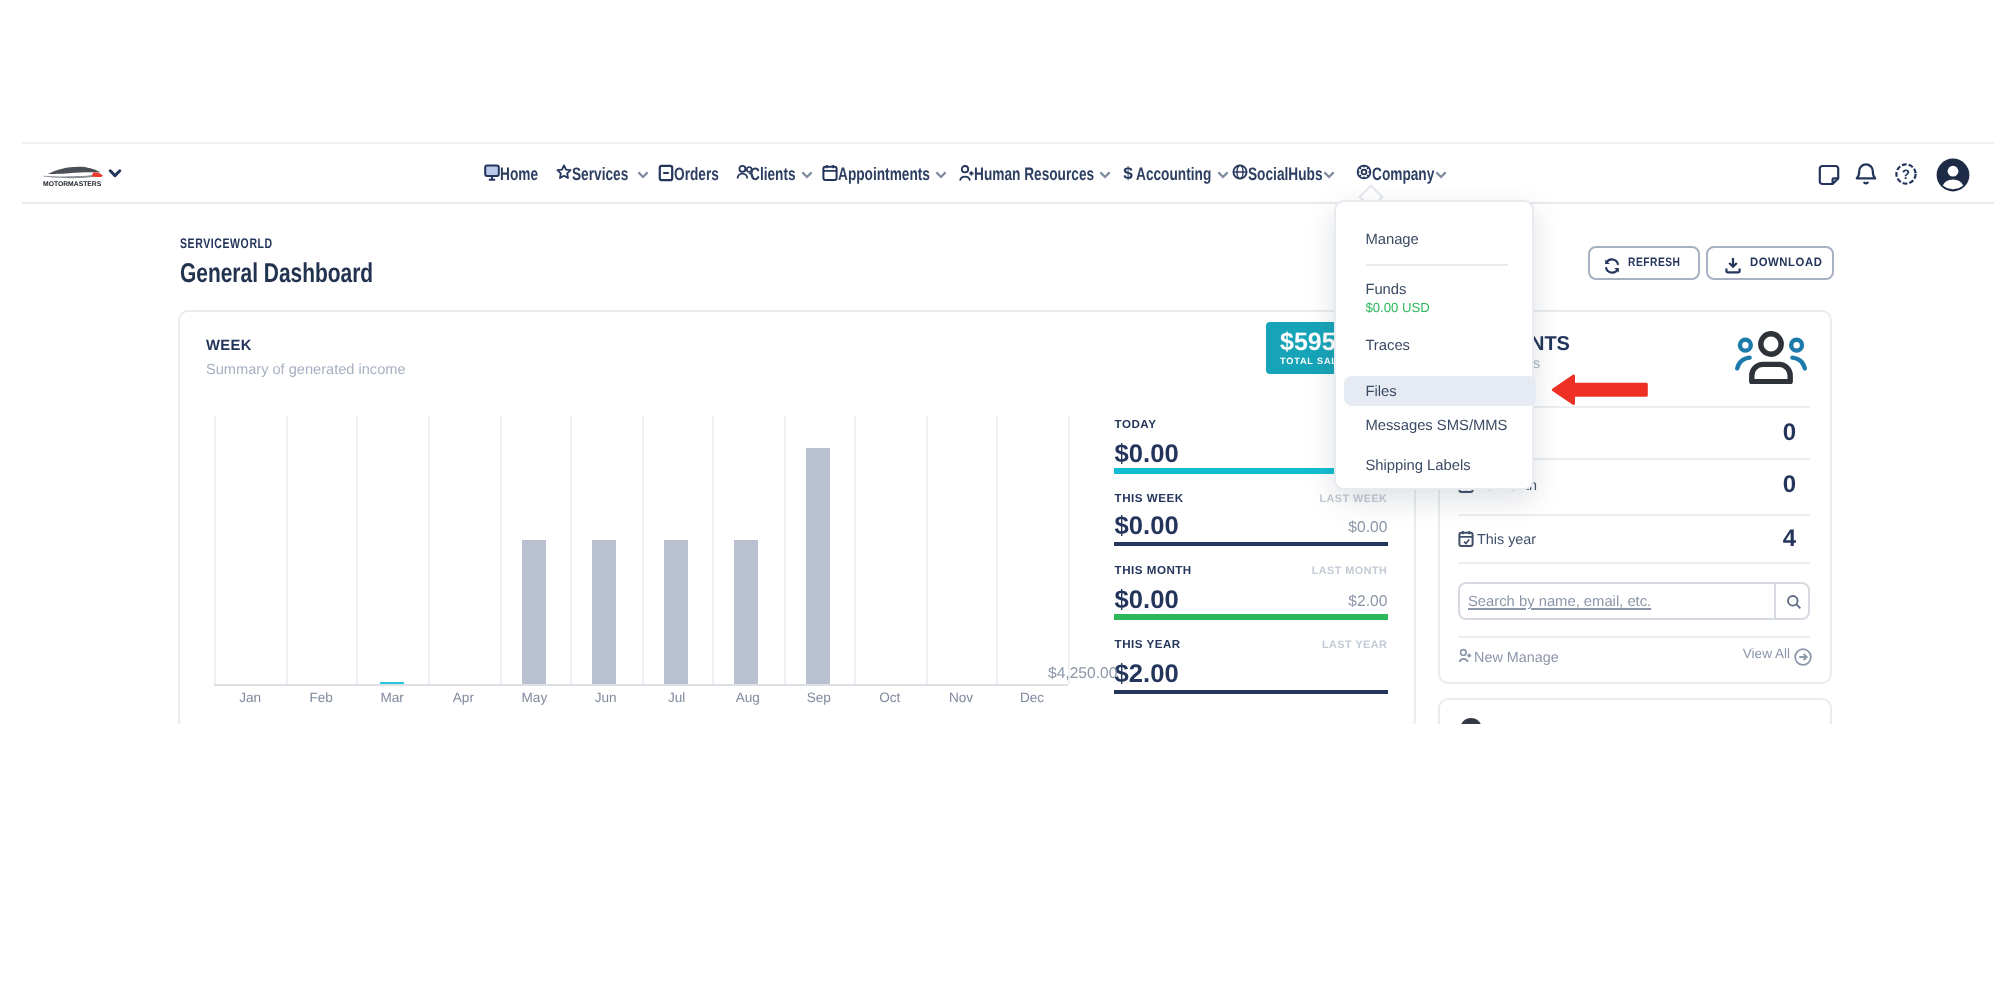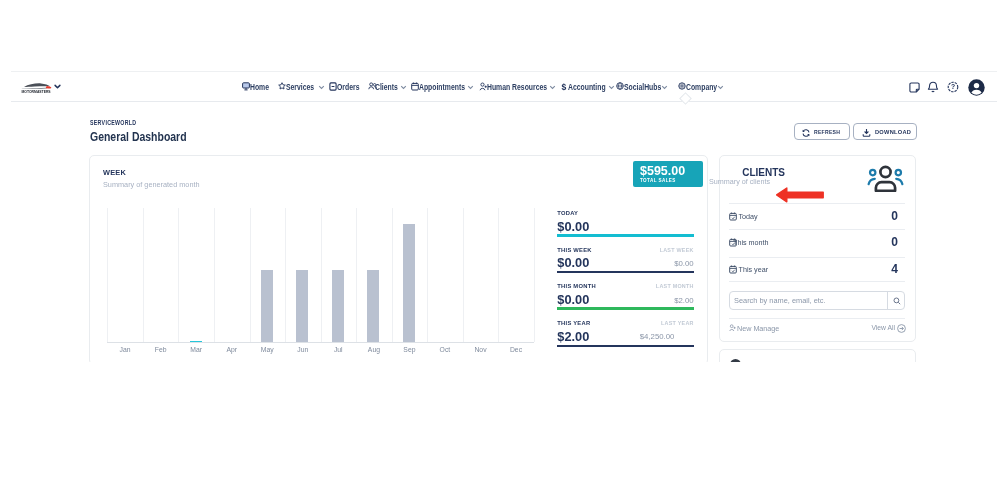--- a/index.html
+++ b/index.html
@@ -129,21 +129,21 @@
   <div class="abs" style="left:853px; top:123px; width:63.5px; height:16.5px; border:1px solid #a7b1c2; border-radius:4px; background:#fff;">
     <svg class="abs" style="left:8px; top:4px;" width="9" height="9" viewBox="0 0 9 9">
         <path d="M4.5 1 v4.2 M2.6 3.5 l1.9 1.9 l1.9 -1.9" fill="none" stroke="#24355c" stroke-width="1.1"></path>
         <path d="M1.2 6.2 v1.2 a0.8 0.8 0 0 0 .8 .8 h5 a0.8 0.8 0 0 0 .8 -.8 v-1.2" fill="none" stroke="#24355c" stroke-width="1.1"></path>
       </svg>
     <div class="abs" style="left:20.7px; top:5.2px; font-size:6.1px; font-weight:bold; letter-spacing:0.3px; color:#24355c; line-height:1; transform:scaleX(0.93); transform-origin:left;">DOWNLOAD</div>
   </div>
 
   <div class="abs" style="left:89px; top:155px; width:618.5px; height:210px; border:1px solid #e9ecef; border-radius:5px; background:#fff;"></div>
   <div class="abs" style="left:103px; top:167.5px; font-size:7.4px; font-weight:bold; letter-spacing:0.2px; color:#24355c;">WEEK</div>
-  <div class="abs" style="left:103px; top:180px; font-size:7.3px; color:#a7b1c2;">Summary of generated month</div>
+  <div class="abs" style="left:103px; top:180px; font-size:7.3px; color:#a7b1c2;">Summary of generated income</div>
 
   <div class="abs" style="left:633px; top:160.5px; width:70px; height:26.5px; background:#17a4b8; border-radius:2px; overflow:hidden;">
     <div class="abs" style="left:7px; top:3.5px; font-size:12.5px; font-weight:bold; color:#fff;">$595.00</div>
     <div class="abs" style="left:7px; top:17.5px; font-size:4.6px; font-weight:bold; letter-spacing:0.4px; color:#fff;">TOTAL SALES</div>
   </div>
 
   <div id="chart">
       <div class="abs" style="left:107.3px; top:208.3px; width:1px; height:134px; background:#eef0f3;"></div>
       <div class="abs" style="left:142.8px; top:208.3px; width:1px; height:134px; background:#eef0f3;"></div>
       <div class="abs" style="left:178.4px; top:208.3px; width:1px; height:134px; background:#eef0f3;"></div>
@@ -188,21 +188,21 @@
       <div class="abs" style="left:557.3px; top:259.5px; width:136.4px; text-align:right; font-size:7.8px; color:#8b96a8; line-height:1;">$0.00</div>
       <div class="abs" style="left:557.3px; top:270.7px; width:136.4px; height:2.3px; background:#24355c;"></div>
       <div class="abs" style="left:557.3px; top:284.4px; font-size:5.8px; font-weight:bold; letter-spacing:0.25px; color:#24355c; line-height:1;">THIS MONTH</div>
       <div class="abs" style="left:557.3px; top:295.4px; font-size:12.8px; font-weight:bold; color:#24355c; line-height:0.75; transform:scaleX(1.0); transform-origin:left;">$0.00</div>
       <div class="abs" style="left:557.3px; top:284.4px; width:136.4px; text-align:right; font-size:5.4px; font-weight:bold; letter-spacing:0.25px; color:#c2cad5; line-height:1;">LAST MONTH</div>
       <div class="abs" style="left:557.3px; top:296.6px; width:136.4px; text-align:right; font-size:7.8px; color:#8b96a8; line-height:1;">$2.00</div>
       <div class="abs" style="left:557.3px; top:307.3px; width:136.4px; height:2.3px; background:#2eb85c;"></div>
       <div class="abs" style="left:557.3px; top:320.7px; font-size:5.8px; font-weight:bold; letter-spacing:0.25px; color:#24355c; line-height:1;">THIS YEAR</div>
       <div class="abs" style="left:557.3px; top:331.9px; font-size:12.8px; font-weight:bold; color:#24355c; line-height:0.75; transform:scaleX(1.0); transform-origin:left;">$2.00</div>
       <div class="abs" style="left:557.3px; top:320.7px; width:136.4px; text-align:right; font-size:5.4px; font-weight:bold; letter-spacing:0.25px; color:#c2cad5; line-height:1;">LAST YEAR</div>
-      <div class="abs" style="left:538px; top:333.1px; width:136.4px; text-align:right; font-size:7.8px; color:#8b96a8; line-height:1;">$4,250.00</div>
+      <div class="abs" style="left:524px; top:333.1px; width:136.4px; font-size:7.8px; color:#8b96a8; line-height:1;">$4,250.00</div>
       <div class="abs" style="left:557.3px; top:345.2px; width:136.4px; height:2.3px; background:#24355c;"></div>
     </div>
 
   <div class="abs" style="left:718.9px; top:155px; width:197.3px; height:186.5px; border:1px solid #e9ecef; border-radius:5px; background:#fff;"></div>
   <div class="abs" style="left:742.2px; top:167.5px; font-size:10px; font-weight:bold; letter-spacing:0px; color:#24355c; line-height:1;">CLIENTS</div>
   <div class="abs" style="left:709px; top:177.8px; font-size:7.2px; color:#a7b1c2; line-height:1;">Summary of clients</div>
 
   <svg class="abs" style="left:867px; top:164.5px;" width="37" height="27" viewBox="0 0 37 27">
     <g fill="none">
       <circle cx="5.7" cy="7.6" r="2.7" stroke="#1d7bab" stroke-width="2.2"></circle>
@@ -237,21 +237,21 @@
       <svg class="abs" style="left:729.3px; top:264.8px;" width="8" height="9" viewBox="0 0 8 9">
         <rect x="0.7" y="1.4" width="6.6" height="6.6" rx="1" fill="none" stroke="#3f4f68" stroke-width="1"></rect>
         <path d="M2.4 .5 v1.6 M5.6 .5 v1.6 M.9 3.4 h6.2" stroke="#3f4f68" stroke-width="0.9"></path>
         <path d="M3 5.8 l1 1 l1.6 -2" fill="none" stroke="#3f4f68" stroke-width="0.8"></path>
       </svg>
       <div class="abs" style="left:738.5px; top:265.8px; font-size:7.2px; color:#3f4f68; line-height:1;">This year</div>
       <div class="abs" style="left:820px; top:264.5px; width:78px; text-align:right; font-size:12px; font-weight:bold; color:#24355c; line-height:0.78;">4</div>
     </div>
 
   <div class="abs" style="left:728.8px; top:290.5px; width:175.8px; height:19.8px; border:1px solid #d6dbe2; border-radius:4px; background:#fff;"></div>
-  <div class="abs" style="left:734px; top:297px; font-size:7.4px; color:#8b97a9; line-height:1;">Search by name, email, etc.</div>
+  <div class="abs" style="left:734px; top:297px; font-size:7.4px; color:#8b97a9; line-height:1;text-decoration:underline;">Search by name, email, etc.</div>
   <div class="abs" style="left:887px; top:291.5px; width:1px; height:17.8px; background:#d6dbe2;"></div>
   <svg class="abs" style="left:893px; top:296.8px;" width="8" height="8" viewBox="0 0 8 8">
     <circle cx="3.4" cy="3.4" r="2.4" fill="none" stroke="#5b6880" stroke-width="0.9"></circle>
     <path d="M5.3 5.3 L7.2 7.2" stroke="#5b6880" stroke-width="0.9"></path>
   </svg>
 
   <svg class="abs" style="left:729.2px; top:324.4px;" width="7" height="8" viewBox="0 0 7 8">
     <circle cx="2.7" cy="2.2" r="1.4" fill="none" stroke="#8b97a9" stroke-width="0.8"></circle>
     <path d="M0.7 7 a2.2 2.2 0 0 1 4.2 0" fill="none" stroke="#8b97a9" stroke-width="0.8"></path>
     <path d="M5.6 2.8 v2 M4.6 3.8 h2" stroke="#8b97a9" stroke-width="0.8"></path>
@@ -260,20 +260,31 @@
   <div class="abs" style="left:871.4px; top:325px; font-size:6.8px; color:#8b97a9; line-height:1;">View All</div>
   <svg class="abs" style="left:897px; top:324px;" width="9" height="9" viewBox="0 0 9 9">
     <circle cx="4.5" cy="4.5" r="3.9" fill="none" stroke="#8b97a9" stroke-width="0.9"></circle>
     <path d="M2.6 4.5 h3.6 M4.8 2.9 l1.6 1.6 l-1.6 1.6" fill="none" stroke="#8b97a9" stroke-width="0.9"></path>
   </svg>
 
   <div class="abs" style="left:718.9px; top:349.2px; width:197.3px; height:30px; border:1px solid #e9ecef; border-radius:5px; background:#fff;"></div>
   <div class="abs" style="left:729.5px; top:358.5px; width:11px; height:11px; border-radius:5.5px 5.5px 0 0; background:#333a45;"></div>
 
   <div class="abs" style="left:681px; top:94.2px; width:9px; height:9px; background:#fff; border:1px solid #e4e8ec; transform:rotate(45deg); z-index:9;"></div>
+  <div class="abs" id="dropdown" style="left:667.2px; top:100.2px; width:100px; height:144.6px; background:#fff; border:1px solid #e7eaee; border-radius:5px; box-shadow:0 5px 14px rgba(50,60,80,0.16); z-index:10;">
+    <div class="abs" style="left:14.5px; top:14.8px; font-size:7.4px; color:#3b4a63; line-height:1;">Manage</div>
+    <div class="abs" style="left:14.5px; top:30.8px; width:71px; height:1px; background:#e7eaee;"></div>
+    <div class="abs" style="left:14.5px; top:40px; font-size:7.4px; color:#3b4a63; line-height:1;">Funds</div>
+    <div class="abs" style="left:14.5px; top:50.4px; font-size:6.6px; color:#2eb85c; line-height:1;">$0.00 USD</div>
+    <div class="abs" style="left:14.5px; top:68px; font-size:7.4px; color:#3b4a63; line-height:1;">Traces</div>
+    <div class="abs" style="left:3.8px; top:86.7px; width:96px; height:15.5px; background:#e6eaf2; border-radius:4px;"></div>
+    <div class="abs" style="left:14.5px; top:90.6px; font-size:7.4px; color:#3b4a63; line-height:1;">Files</div>
+    <div class="abs" style="left:14.5px; top:107.6px; font-size:7.4px; color:#3b4a63; line-height:1;">Messages SMS/MMS</div>
+    <div class="abs" style="left:14.5px; top:127.4px; font-size:7.4px; color:#3b4a63; line-height:1;">Shipping Labels</div>
+  </div>
 
   <svg class="abs" style="left:774.5px; top:186px; z-index:12;" width="51" height="18" viewBox="0 0 51 18">
     <path d="M1.6 8.9 L11.8 2.0 L11.8 6.1 L48.2 6.1 L48.2 11.7 L11.8 11.7 L11.8 15.8 Z" fill="#ee3124" stroke="#ee3124" stroke-width="1.4" stroke-linejoin="round"></path>
   </svg>
 
   <div class="abs" style="left:0; top:361.5px; width:1000px; height:138.5px; background:#fff; z-index:20;"></div>
 
 </div>
 
 </body></html>

